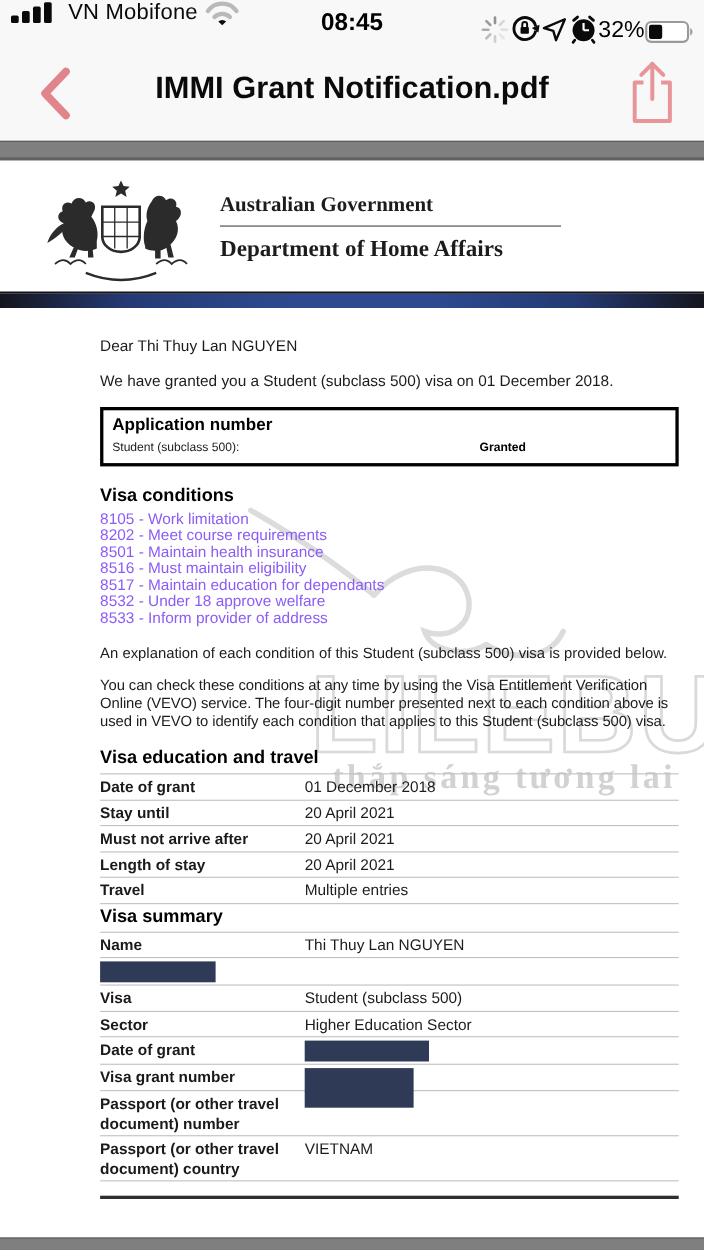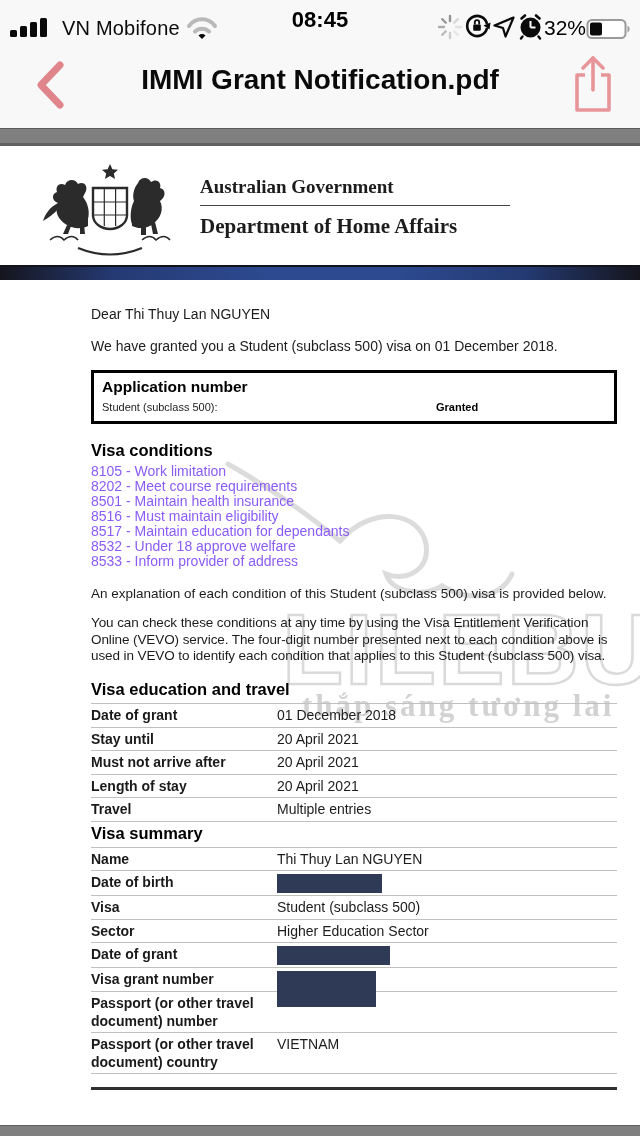--- a/index.html
+++ b/index.html
@@ -1,21 +1,21 @@
 <!DOCTYPE html>
 <html><head>
 <meta charset="utf-8">
 <style>
   html,body{margin:0;padding:0;background:#222;}
   .screen{position:relative;width:640px;height:1136px;margin:0 auto;background:#ffffff;
           font-family:"Liberation Sans",sans-serif;overflow:hidden;color:#111;}
   
   .status-bar{position:absolute;top:0;left:0;right:0;height:40px;background:#f8f8f8;
               display:flex;align-items:center;}
-  .sb-left{position:absolute;left:10px;top:0;height:40px;display:flex;align-items:flex-end;gap:6px;}
+  .sb-left{position:absolute;left:10px;top:0;height:40px;display:flex;align-items:flex-start;gap:6px;}
   .carrier{font-size:20px;color:#0a0a0a;letter-spacing:0.2px;}
   .sb-time{position:absolute;left:0;right:0;text-align:center;font-size:22px;font-weight:600;color:#000;}
   .sb-right{position:absolute;right:8px;top:0;height:40px;display:flex;align-items:flex-end;}
   .batt-pct{font-size:21px;color:#000;}
   
   .nav-bar{position:absolute;top:40px;left:0;right:0;height:88px;background:#f8f8f8;}
   .back-button{position:absolute;left:28px;top:18px;width:44px;height:56px;background:none;border:none;padding:0;cursor:pointer;}
   .share-button{position:absolute;right:22px;top:14px;width:50px;height:62px;background:none;border:none;padding:0;cursor:pointer;}
   .nav-title{position:absolute;left:80px;right:80px;top:24px;text-align:center;font-size:28px;
              font-weight:bold;color:#0a0a0a;white-space:nowrap;overflow:hidden;}
@@ -222,21 +222,20 @@
           </div>
         </div>
 
       <div class="h-sec summary-block">Visa summary</div>
       <div id="summary-table" class="vtable">
           <div class="trow">
             <div class="tlabel">Name</div>
             <div class="tvalue">Thi Thuy Lan NGUYEN</div>
           </div>
           <div class="trow">
-            <div class="tlabel">Date of birth</div>
             <div class="tvalue"><span class="redact normal"></span></div>
           </div>
           <div class="trow">
             <div class="tlabel">Visa</div>
             <div class="tvalue">Student (subclass 500)</div>
           </div>
           <div class="trow">
             <div class="tlabel">Sector</div>
             <div class="tvalue">Higher Education Sector</div>
           </div>

